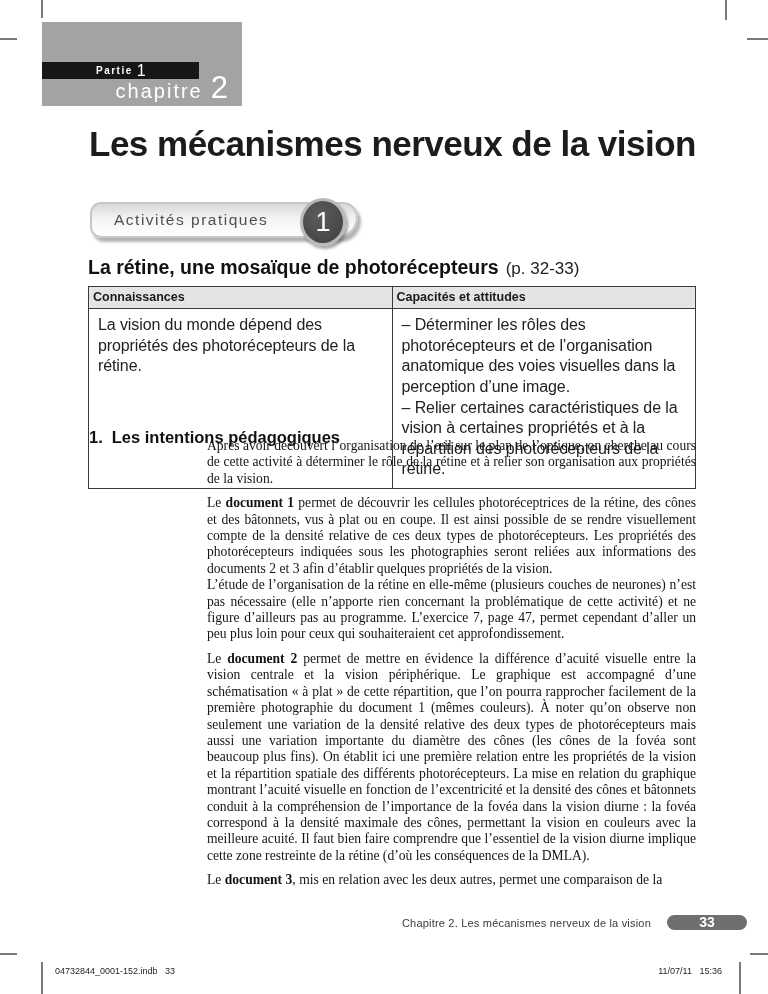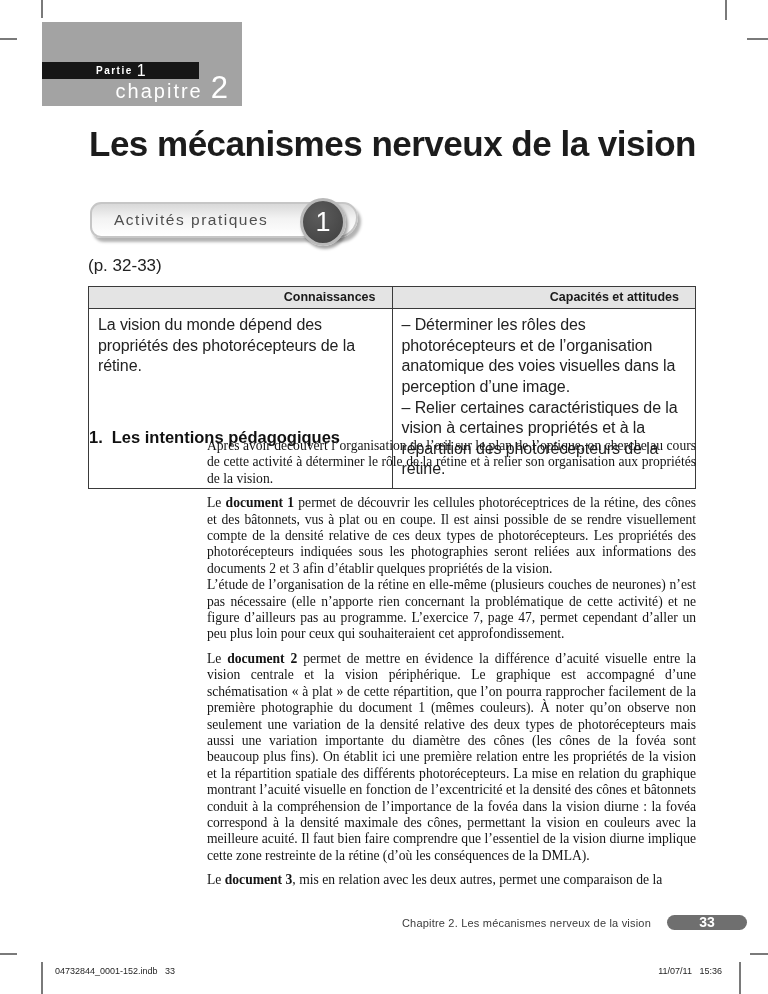--- a/index.html
+++ b/index.html
@@ -46,21 +46,21 @@
   
   .section-heading { position:absolute; left:88px; top:256px; display:flex; align-items:baseline; gap:7px; }
   .section-heading .main { font-size:19.5px; font-weight:bold; color:#111; }
   .section-heading .pref { font-size:17px; font-weight:normal; color:#222; }
 
   
   .kc-table { position:absolute; left:88px; top:286px; width:608px;
     border-collapse:collapse; table-layout:fixed; }
   .kc-table th, .kc-table td { border:1px solid #3a3a3a; }
   .kc-table th { background:var(--table-header-bg,#e4e4e4); font-size:12.5px; font-weight:bold;
-    padding:3px 16px 4px; text-align:right; }
+    padding:3px 4px 4px; text-align:left; }
   .kc-table td { font-size:16px; padding:6px 9px 8px; vertical-align:top;
     line-height:1.29; letter-spacing:-0.1px; color:#222; }
   .cap-item { margin:0; }
 
   
   .intentions-heading { position:absolute; left:89px; top:428px; display:flex; gap:9px;
     font-size:16.5px; font-weight:bold; color:#111; }
 
   .body-col { position:absolute; left:207px; top:438px; width:489px;
     font-family:"Liberation Serif", serif; font-size:13.6px; line-height:16.4px;
@@ -107,20 +107,21 @@
   </div>
 
   <h1 class="doc-title" style="margin:0;">Les mécanismes nerveux de la vision</h1>
 
   <div class="activities-pill">
     <span class="activities-label">Activités pratiques</span>
   </div>
   <div class="activities-circle">1</div>
 
   <div class="section-heading">
+    <span class="main">La rétine, une mosaïque de photorécepteurs</span>
     <span class="pref">(p. 32-33)</span>
   </div>
 
   <table class="kc-table">
     <thead>
       <tr>
         <th>Connaissances</th>
         <th>Capacités et attitudes</th>
       </tr>
     </thead>

